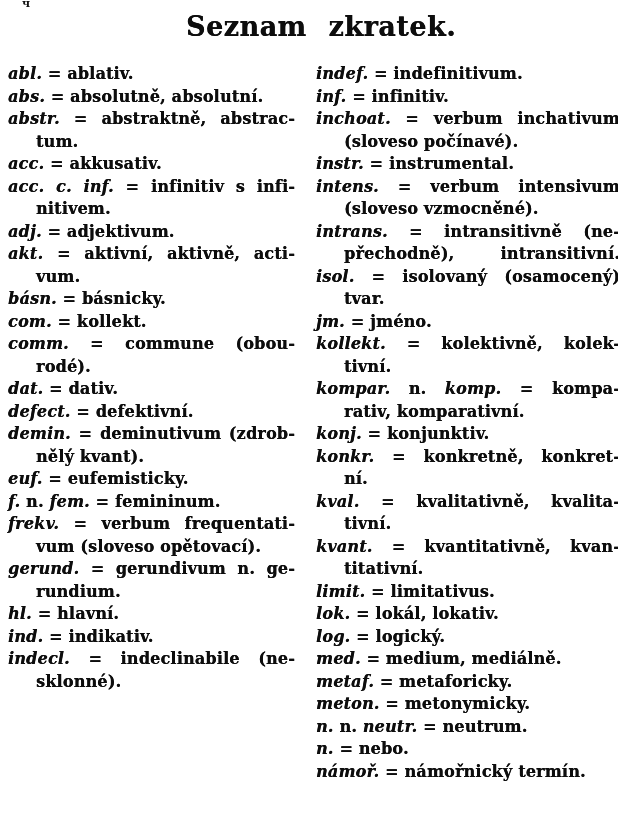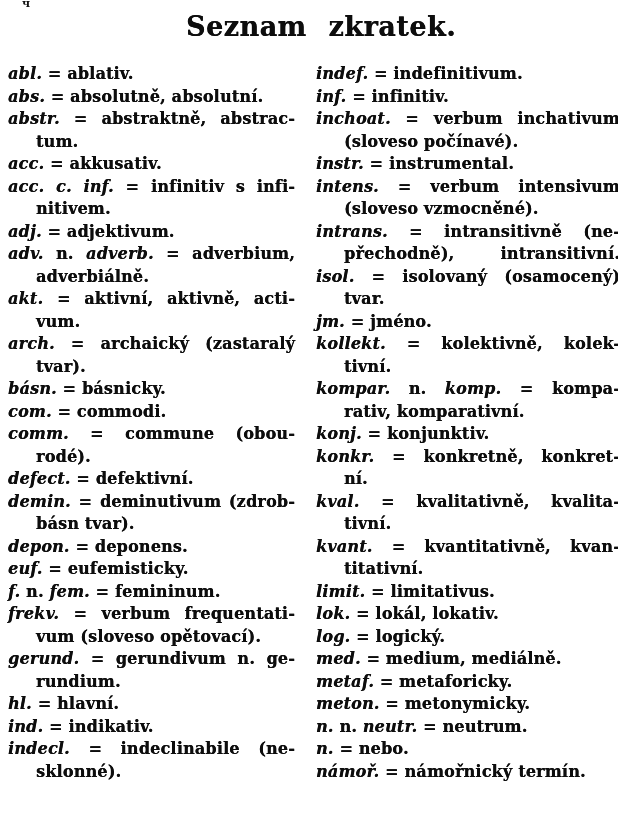--- a/index.html
+++ b/index.html
@@ -84,50 +84,42 @@
           <div class="line"><span class="it">acc.</span><span class="ro"> = akkusativ.</span></div>
         </div>
         <div class="entry">
           <div class="line justify"><span class="it">acc. c. inf.</span><span class="ro"> = infinitiv s infi-</span></div>
           <div class="line indent"><span class="ro">nitivem.</span></div>
         </div>
         <div class="entry">
           <div class="line"><span class="it">adj.</span><span class="ro"> = adjektivum.</span></div>
         </div>
         <div class="entry">
-          <div class="line justify"><span class="it">adv.</span><span class="ro"> n. </span><span class="it">adverb.</span><span class="ro"> = adverbium,</span></div>
-          <div class="line indent"><span class="ro">adverbiálně.</span></div>
-        </div>
-        <div class="entry">
           <div class="line justify"><span class="it">akt.</span><span class="ro"> = aktivní, aktivně, acti-</span></div>
           <div class="line indent"><span class="ro">vum.</span></div>
         </div>
         <div class="entry">
-          <div class="line justify"><span class="it">arch.</span><span class="ro"> = archaický (zastaralý</span></div>
-          <div class="line indent"><span class="ro">tvar).</span></div>
-        </div>
-        <div class="entry">
           <div class="line"><span class="it">básn.</span><span class="ro"> = básnicky.</span></div>
         </div>
         <div class="entry">
-          <div class="line"><span class="it">com.</span><span class="ro"> = commodi.</span></div>
+          <div class="line"><span class="it">com.</span><span class="ro"> = kollekt.</span></div>
         </div>
         <div class="entry">
           <div class="line justify"><span class="it">comm.</span><span class="ro"> = commune (obou-</span></div>
           <div class="line indent"><span class="ro">rodé).</span></div>
         </div>
         <div class="entry">
+          <div class="line"><span class="it">dat.</span><span class="ro"> = dativ.</span></div>
+        </div>
+        <div class="entry">
           <div class="line"><span class="it">defect.</span><span class="ro"> = defektivní.</span></div>
         </div>
         <div class="entry">
           <div class="line justify"><span class="it">demin.</span><span class="ro"> = deminutivum (zdrob-</span></div>
-          <div class="line indent"><span class="ro">básn tvar).</span></div>
-        </div>
-        <div class="entry">
-          <div class="line"><span class="it">depon.</span><span class="ro"> = deponens.</span></div>
+          <div class="line indent"><span class="ro">nělý kvant).</span></div>
         </div>
         <div class="entry">
           <div class="line"><span class="it">euf.</span><span class="ro"> = eufemisticky.</span></div>
         </div>
         <div class="entry">
           <div class="line"><span class="it">f.</span><span class="ro"> n. </span><span class="it">fem.</span><span class="ro"> = femininum.</span></div>
         </div>
         <div class="entry">
           <div class="line justify"><span class="it">frekv.</span><span class="ro"> = verbum frequentati-</span></div>
           <div class="line indent"><span class="ro">vum (sloveso opětovací).</span></div>

